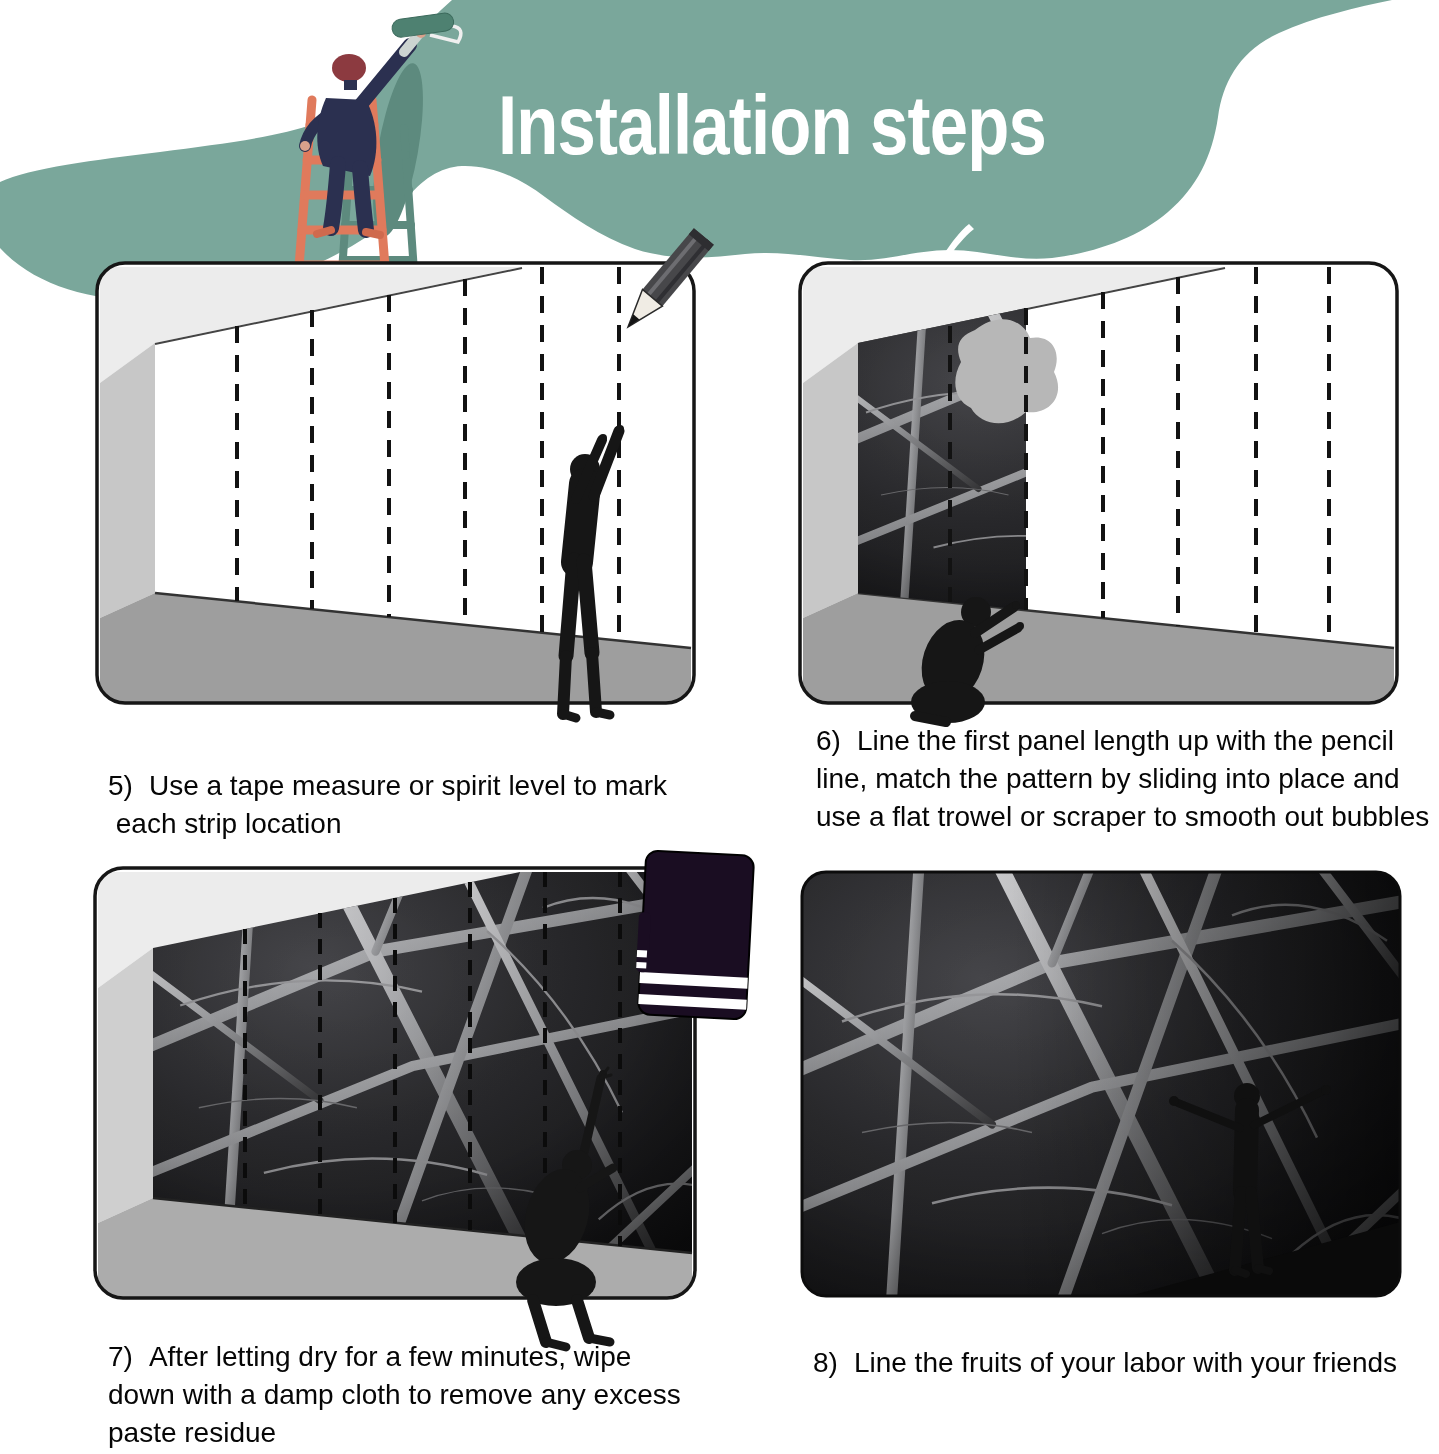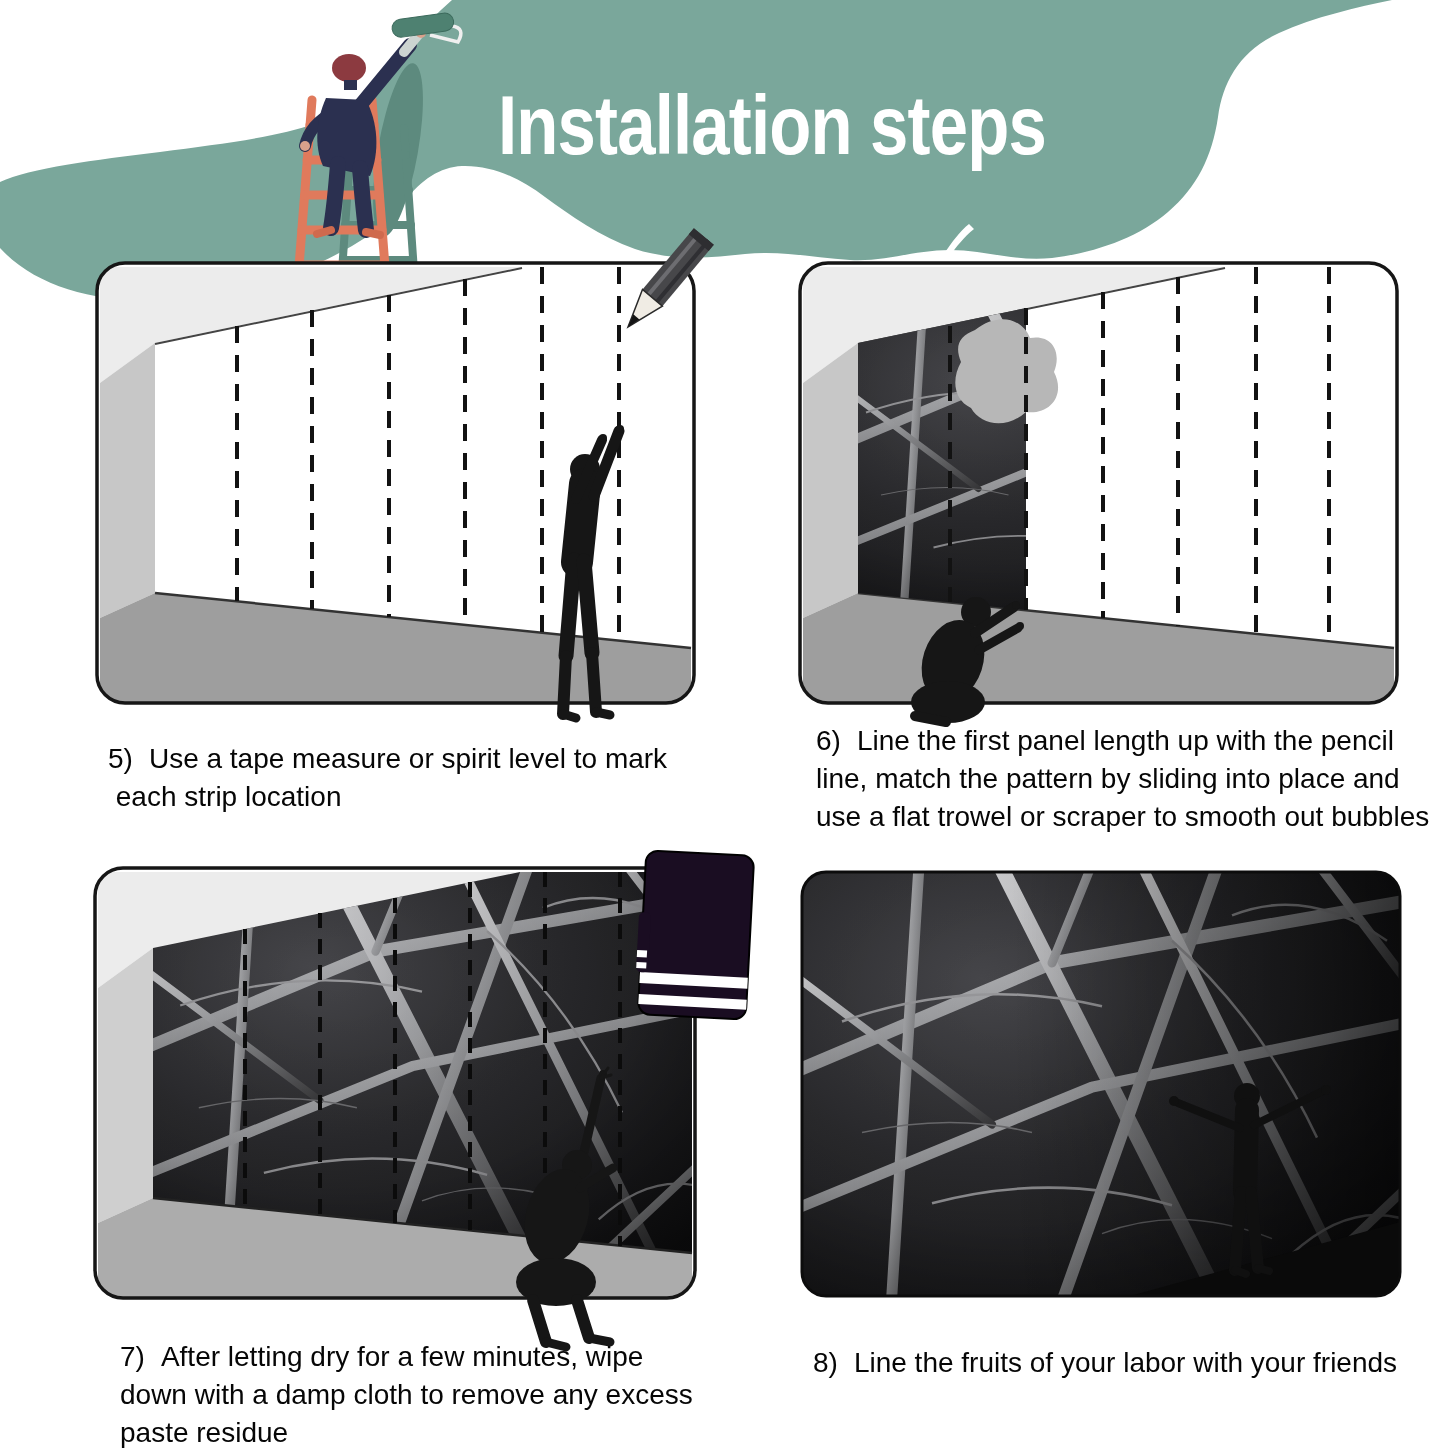--- a/index.html
+++ b/index.html
@@ -289,30 +289,30 @@
           <circle cx="1326" cy="1090" r="5" stroke="none"></circle>
         <path d="M1241 1192 L1235 1270" stroke-width="12"></path>
         <path d="M1251 1192 L1258 1268" stroke-width="12"></path>
         <path d="M1235 1270 L1246 1274" stroke-width="8"></path>
         <path d="M1258 1268 L1269 1271" stroke-width="8"></path>
       </g>
     </g>
     <rect x="802" y="872" width="598" height="424" rx="24" fill="none" stroke="#0c0c0c" stroke-width="3"></rect>
   </svg>
 
-  <div class="caption" style="left:108px;top:740px;width:622px">
+  <div class="caption" style="left:108px;top:767px;width:622px">
     <span class="cap-num">5)</span><span class="cap-text">Use a tape measure or spirit level to mark
 &nbsp;each strip location</span>
   </div>
   <div class="caption" style="left:816px;top:722px;width:625px">
     <span class="cap-num">6)</span><span class="cap-text">Line the first panel length up with the pencil
 line, match the pattern by sliding into place and
 use a flat trowel or scraper to smooth out bubbles</span>
   </div>
-  <div class="caption" style="left:120px;top:1338px;width:622px">
+  <div class="caption" style="left:108px;top:1338px;width:622px">
     <span class="cap-num">7)</span><span class="cap-text">After letting dry for a few minutes, wipe
 down with a damp cloth to remove any excess
 paste residue</span>
   </div>
   <div class="caption" style="left:813px;top:1344px;width:628px">
     <span class="cap-num">8)</span><span class="cap-text">Line the fruits of your labor with your friends</span>
   </div>
 
 </div>
 

